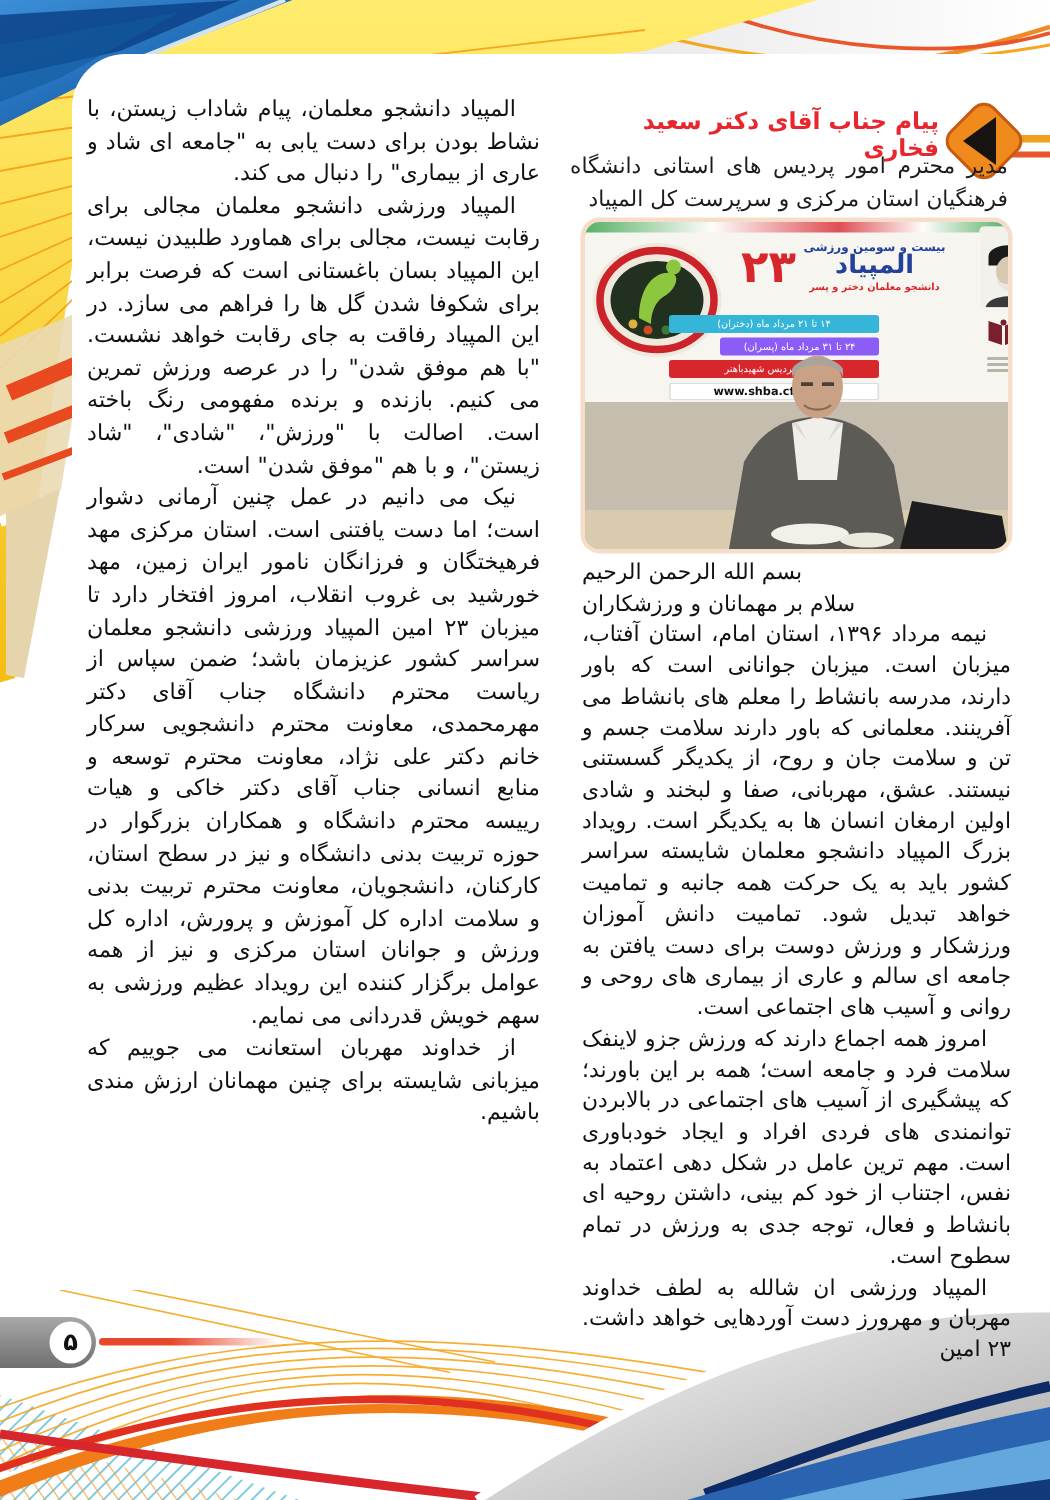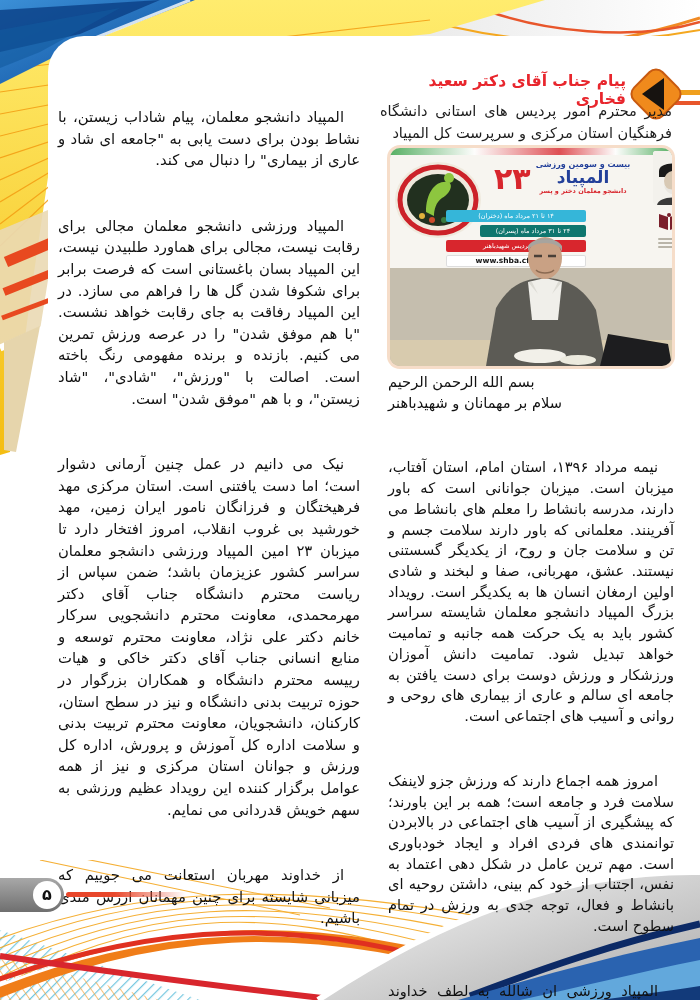--- a/index.html
+++ b/index.html
@@ -41,21 +41,21 @@
           font-size:6.5px;line-height:12px;color:#fff;overflow:hidden;}
   .stripe.white{color:#111;font-weight:bold;font-size:7.5px;box-shadow:inset 0 0 0 1px #ddd;}
   #wall{position:absolute;left:0;top:120px;width:282px;height:98px;background:#c5beae;}
   #photo svg.man{position:absolute;left:0;top:0;}
 
   
   .col{position:absolute;z-index:3;direction:rtl;color:#111;}
   #col-left{left:58px;top:62px;width:302px;font-size:14.8px;line-height:1.46;}
   #col-right{left:388px;top:372px;width:286px;font-size:14.6px;line-height:1.42;}
   .col p{margin:0;text-align:justify;}
-  .col p.indent{text-indent:16px;margin-top:44px;}
+  .col p.indent{text-indent:16px;}
   .col p.line{text-align:left;}
   #dua{margin-top:30px;text-align:right;}
 
   
   #pill{position:absolute;left:0;top:878px;width:64px;height:34px;z-index:4;
         background:linear-gradient(180deg,#a8a8a8,#6f6f6f);border-radius:0 17px 17px 0;}
   #pill .circle{position:absolute;right:3px;top:3px;width:28px;height:28px;border-radius:50%;
         background:#fff;text-align:center;line-height:28px;font-size:16px;font-weight:bold;color:#111;}
   #pill-dash{position:absolute;left:66px;top:892px;width:120px;height:5px;z-index:4;
         background:linear-gradient(90deg,#e8472b,#e8472b 40%,rgba(232,71,43,0));border-radius:3px;}
@@ -148,21 +148,21 @@
       <svg width="40" height="54" viewBox="0 0 40 54">
         <rect width="40" height="54" fill="#f3f1ec"></rect>
         <path d="M6,20 C6,10 34,10 34,20 L34,26 L6,26 Z" fill="#1a1a1a"></path>
         <ellipse cx="20" cy="30" rx="9" ry="10" fill="#d8c9b4"></ellipse>
         <path d="M11,34 C13,46 27,46 29,34 C27,40 13,40 11,34 Z" fill="#e9e6e0"></path>
         <path d="M4,54 C6,44 34,44 36,54 Z" fill="#3a3a3a"></path>
       </svg>
     </div>
     <div id="stripes">
       <div class="stripe" style="background: rgb(53, 182, 217);">۱۴ تا ۲۱ مرداد ماه (دختران)</div>
-      <div class="stripe" style="background: #0f766e; margin-left: 34px;">۲۴ تا ۳۱ مرداد ماه (پسران)</div>
+      <div class="stripe" style="background: #8b5cf6; margin-left: 34px;">۲۴ تا ۳۱ مرداد ماه (پسران)</div>
       <div class="stripe" style="background: rgb(216, 38, 45);">اراک - پردیس شهیدباهنر</div>
       <div class="stripe white" style="background: rgb(255, 255, 255);">www.shba.cfu.ac.ir</div>
     </div>
     <div id="unilogo">
       <svg width="24" height="20" viewBox="0 0 24 20">
         <path d="M2,2 L11,5 L11,18 L2,15 Z" fill="#7a1f2b"></path>
         <path d="M22,2 L13,5 L13,18 L22,15 Z" fill="#7a1f2b"></path>
         <circle cx="12" cy="3" r="2" fill="#7a1f2b"></circle>
       </svg>
       <div class="uline"></div><div class="uline"></div><div class="uline"></div>
@@ -187,21 +187,21 @@
 
 <div id="col-left" class="col">
   <p class="indent">المپیاد دانشجو معلمان، پیام شاداب زیستن، با نشاط بودن برای دست یابی به "جامعه ای شاد و عاری از بیماری" را دنبال می کند.</p>
   <p class="indent">المپیاد ورزشی دانشجو معلمان مجالی برای رقابت نیست، مجالی برای هماورد طلبیدن نیست، این المپیاد بسان باغستانی است که فرصت برابر برای شکوفا شدن گل ها را فراهم می سازد. در این المپیاد رفاقت به  جای رقابت خواهد نشست. "با هم موفق شدن" را در عرصه ورزش تمرین می کنیم. بازنده و برنده مفهومی رنگ باخته است. اصالت با "ورزش"، "شادی"، "شاد زیستن"، و با هم "موفق شدن" است.</p>
   <p class="indent">نیک می دانیم در عمل چنین آرمانی دشوار است؛ اما دست یافتنی است. استان مرکزی مهد فرهیختگان و فرزانگان نامور ایران زمین، مهد خورشید بی غروب انقلاب، امروز افتخار دارد تا میزبان ۲۳  امین المپیاد ورزشی دانشجو معلمان سراسر کشور عزیزمان باشد؛ ضمن سپاس از ریاست محترم دانشگاه جناب آقای دکتر مهرمحمدی،  معاونت محترم دانشجویی سرکار خانم دکتر علی نژاد، معاونت محترم توسعه و منابع انسانی جناب آقای دکتر خاکی و هیات رییسه محترم دانشگاه و همکاران بزرگوار در حوزه تربیت بدنی دانشگاه و نیز در سطح استان، کارکنان، دانشجویان، معاونت محترم  تربیت بدنی  و سلامت اداره کل آموزش و پرورش،   اداره کل ورزش و جوانان استان مرکزی و نیز از  همه عوامل برگزار کننده این رویداد عظیم ورزشی به سهم خویش قدردانی می نمایم.</p>
   <p class="indent">از خداوند مهربان استعانت می جوییم که میزبانی شایسته برای چنین مهمانان ارزش مندی باشیم.</p>
 </div>
 
 <div id="col-right" class="col">
   <p class="line">بسم الله الرحمن الرحیم</p>
-  <p class="line">سلام بر مهمانان و شهیدباهنر</p>
+  <p class="line">سلام بر مهمانان و ورزشکاران</p>
   <p class="indent">نیمه مرداد  ۱۳۹۶، استان امام، استان آفتاب، میزبان است. میزبان جوانانی است که باور دارند، مدرسه بانشاط را معلم های بانشاط می آفرینند. معلمانی که باور دارند سلامت جسم و تن و سلامت جان و روح، از یکدیگر گسستنی نیستند. عشق، مهربانی، صفا و لبخند و شادی اولین ارمغان انسان ها به یکدیگر است. رویداد بزرگ المپیاد دانشجو معلمان شایسته سراسر کشور باید به یک حرکت همه جانبه و تمامیت خواهد تبدیل شود. تمامیت دانش آموزان ورزشکار و ورزش دوست برای دست یافتن به جامعه ای سالم و عاری از بیماری های روحی و روانی و آسیب های اجتماعی است.</p>
   <p class="indent">امروز همه اجماع دارند که ورزش جزو لاینفک سلامت فرد و جامعه است؛ همه بر این باورند؛ که پیشگیری از آسیب های اجتماعی در بالابردن توانمندی های فردی افراد و ایجاد خودباوری است. مهم ترین عامل در شکل دهی اعتماد به نفس، اجتناب از خود کم بینی، داشتن روحیه ای بانشاط و فعال، توجه جدی به ورزش در تمام سطوح است.</p>
   <p class="indent">المپیاد ورزشی ان شالله به لطف خداوند مهربان و مهرورز دست آوردهایی خواهد داشت. ۲۳ امین</p>
 </div>
 
 <svg id="deco-bottom" width="700" height="140" viewBox="0 0 700 140">
   <defs>
     <linearGradient id="gSilver" x1="0" y1="0" x2="1" y2="1">
       <stop offset="0" stop-color="#fafafa"></stop>
         <stop offset="1" stop-color="#ababab"></stop>

